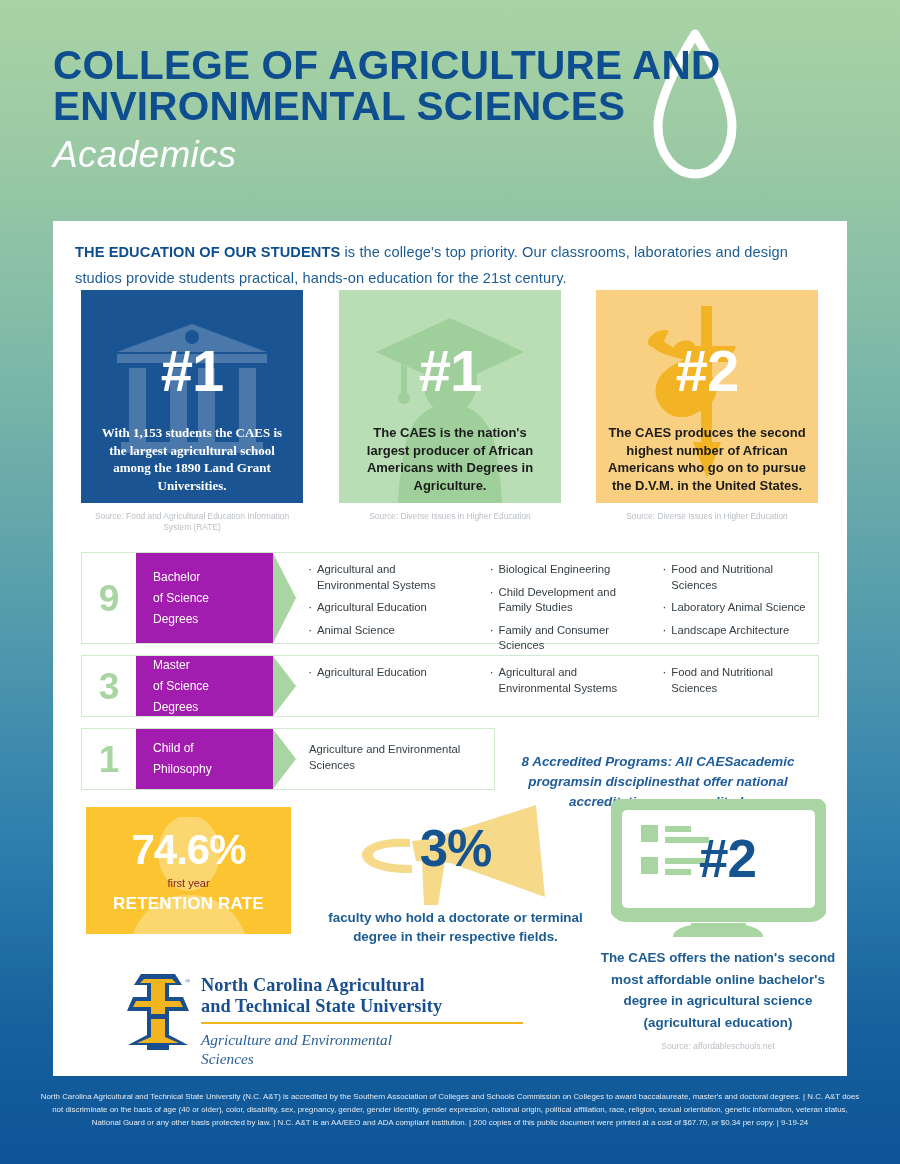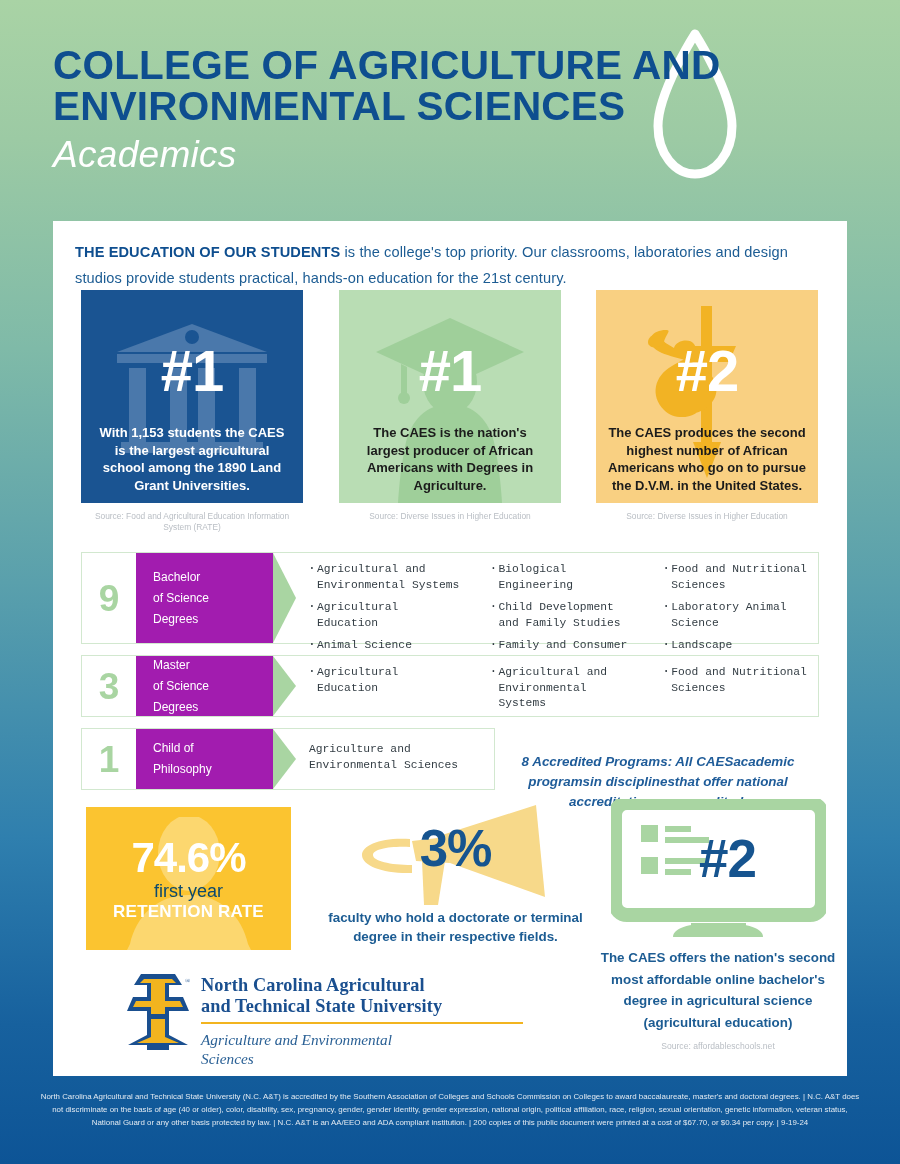--- a/index.html
+++ b/index.html
@@ -54,21 +54,21 @@
   .stat-bg { position: absolute; left: 0; top: 0; width: 222px; height: 213px; }
   .rank {
     position: absolute; left: 0; right: 0; top: 52px;
     text-align: center; font-size: 58px; font-weight: 800; color: #ffffff;
     letter-spacing: -1px; line-height: 58px; z-index: 2;
   }
   .stat-text {
     position: relative; z-index: 3; text-align: center;
     font-size: 13px; line-height: 17.5px; width: 198px;
   }
-  .stat.s1 .stat-text { color: #ffffff; font-weight: 600; }
+  .stat.s1 .stat-text { color: #ffffff; font-weight: 600; font-family: Liberation Serif, serif; }
   .stat.s2 .stat-text,
   .stat.s3 .stat-text { color: #1b1b1b; font-weight: 600; }
   .stat-text b { font-weight: 800; }
   .source {
     margin-top: 8px; text-align: center; font-size: 8.4px; color: #b9bec4;
     line-height: 11px; width: 222px;
   }
 
   
   .deg {
@@ -88,21 +88,21 @@
     display: flex; align-items: center; padding-left: 17px;
     font-size: 12px; line-height: 21px; font-weight: 400;
   }
   .deg.d1 .deg-label { width: 137px; }
   .deg.d2 .deg-label { width: 137px; }
   .deg.d3 .deg-label { width: 137px; }
   .deg-label .arrow {
     position: absolute; right: -23px; top: 0; width: 23px; height: 100%;
   }
   .deg-items {
-    flex: 1; display: flex; padding: 9px 0 0 35px; gap: 17px; font-family: Liberation Mono, monospace;
+    flex: 1; display: flex; padding: 9px 0 0 35px; gap: 17px;
   }
   .deg-col { flex: 1; padding-right: 10px; }
   .deg-col.first { flex: 1.06; }
   .deg-item {
     font-size: 11.3px; line-height: 15.5px; color: #333d44; margin-bottom: 7px;
     position: relative; padding-left: 9px;
   }
   .deg-item:before {
     content: "\00b7"; position: absolute; left: 0; top: -1px; font-size: 13px;
   }
@@ -112,34 +112,34 @@
 
   
   .accredited {
     position: absolute; left: 440px; top: 510px; width: 330px;
     font-size: 13.4px; font-style: italic; font-weight: 600; color: #1f5c99;
     line-height: 20px; text-align: center; margin-top: 21px;
   }
 
   
   .retention {
-    position: absolute; left: 33px; top: 586px; width: 205px; height: 143px;
+    position: absolute; left: 33px; top: 586px; width: 205px; height: 127px;
     background: #fbc430; overflow: hidden;
     display: flex; flex-direction: column; align-items: center;
     justify-content: center;
   }
   .retention .person {
     position: absolute; left: 50%; top: 10px; transform: translateX(-50%);
   }
   .pct-big {
     position: relative; z-index: 2; font-size: 42px; font-weight: 800;
     color: #ffffff; line-height: 44px; letter-spacing: -1px;
   }
   .pct-sub1 {
-    position: relative; z-index: 2; font-size: 18px; color: #0c4a6e;
+    position: relative; z-index: 2; font-size: 11px; color: #7f1d1d;
     line-height: 20px; margin-top: 1px;
   }
   .pct-sub2 {
     position: relative; z-index: 2; font-size: 17px; font-weight: 800;
     color: #ffffff; line-height: 21px; letter-spacing: .2px;
   }
 
   .faculty { position: absolute; left: 275px; top: 580px; width: 255px; }
   .faculty-graphic { position: relative; height: 105px; }
   .faculty-graphic svg { position: absolute; left: 22px; top: 0; }

